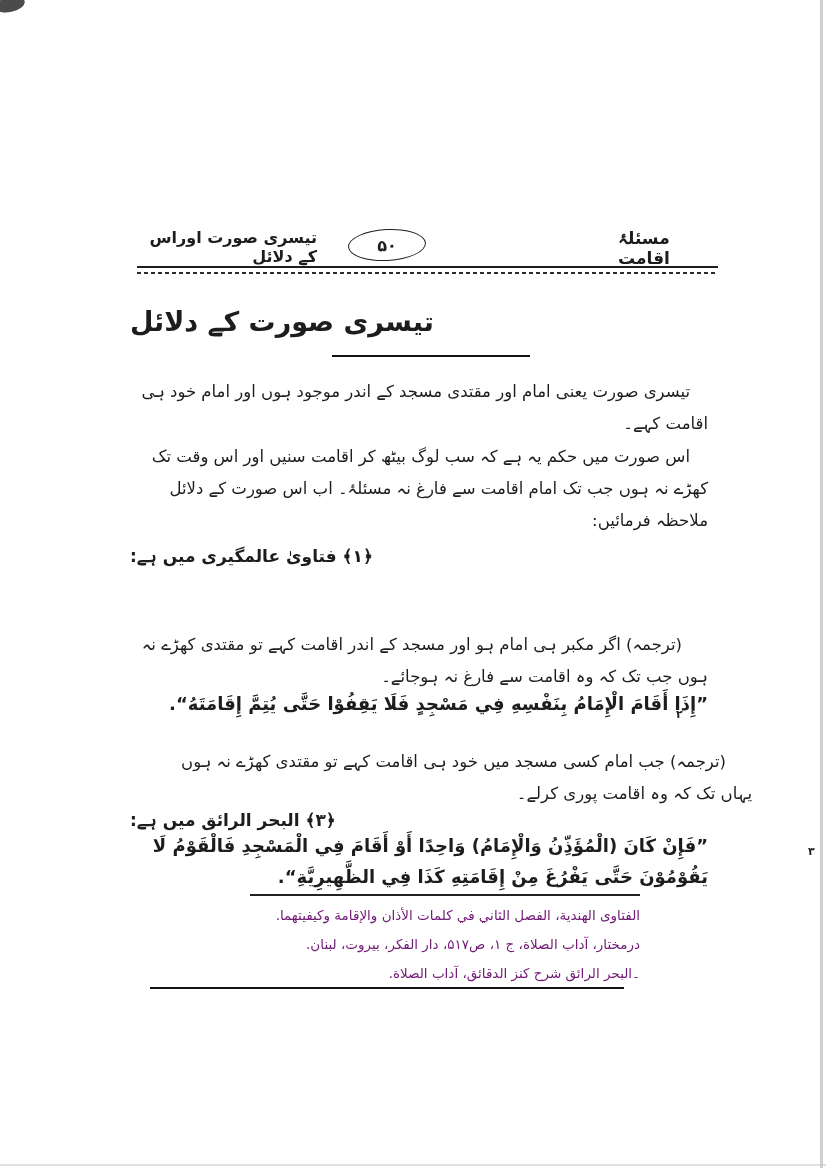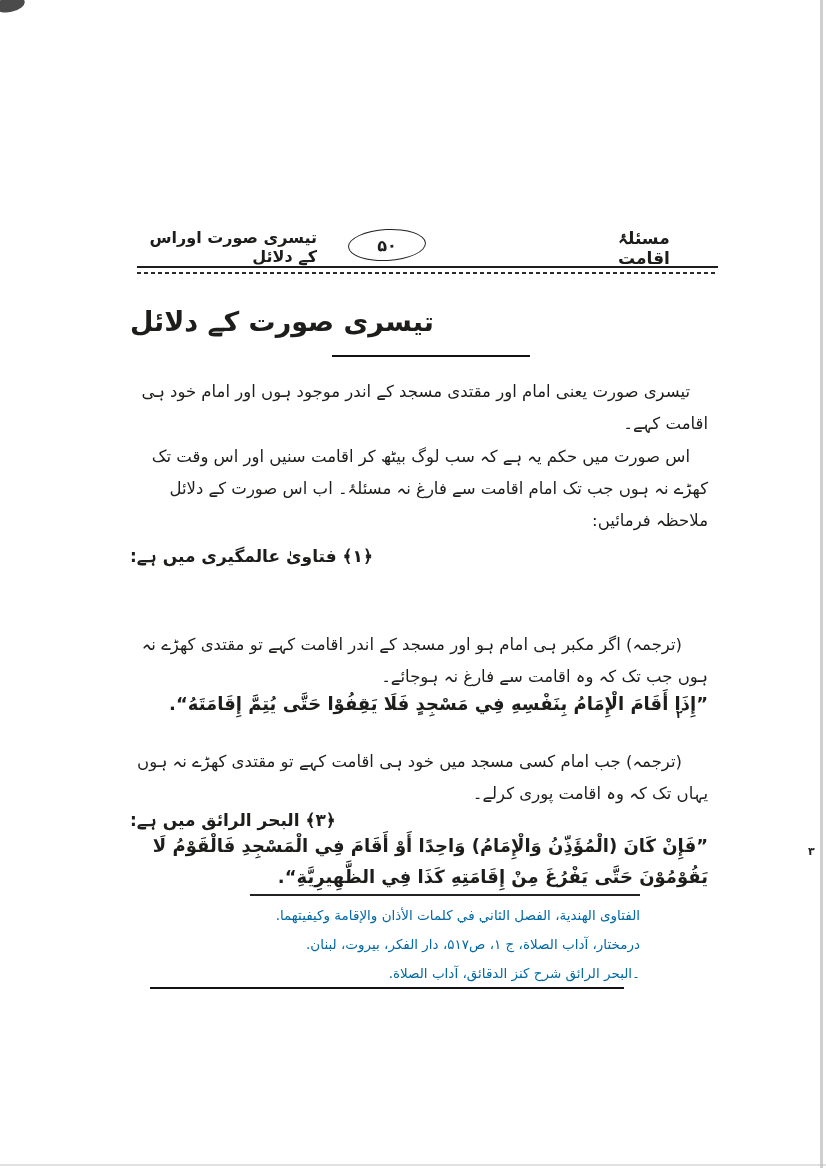--- a/index.html
+++ b/index.html
@@ -70,39 +70,39 @@
   .q-heading { font-weight:bold; font-size:17px; text-align:left; }
   .arabic-quote { font-weight:bold; font-size:18px; line-height:31px; }
   .translation { text-indent:26px; }
   .p1 { top:376px; }
   .p2 { top:441px; }
   .h1 { top:540px; padding-left:0; padding-right:170px; }
   .q1 { top:568px; }
   .t1 { top:629px; }
   .h2 { top:689px; padding-right:130px; }
   .q2 { top:688px; }
-  .t2 { top:746px; }
+  .t2 { top:746px;margin-left:44px; }
   .h3 { top:804px; padding-right:100px; }
   .q3 { top:830px; }
   
   .marker {
     position:absolute; font-size:11px; font-weight:bold; color:#222;
     direction:rtl;
   }
   .marker-2 { top:708px; left:676px; }
   .marker-3 { top:845px; left:808px; }
   
   .fn-separator {
     position:absolute; top:894px; left:250px; width:390px; height:1.6px;
     background:#222;
   }
   .footnotes {
     position:absolute; top:901px; left:248px; width:392px;
     direction:rtl; text-align:right;
-    font-size:13.5px; line-height:29px; color:#0369a1;
+    font-size:13.5px; line-height:29px; color:#701a75;
   }
   .footnote-line { white-space:nowrap; overflow:hidden; }
   .bottom-rule {
     position:absolute; top:987px; left:150px; width:474px; height:2.2px;
     background:#111;
   }
 </style>
 </head>
 <body>
 

